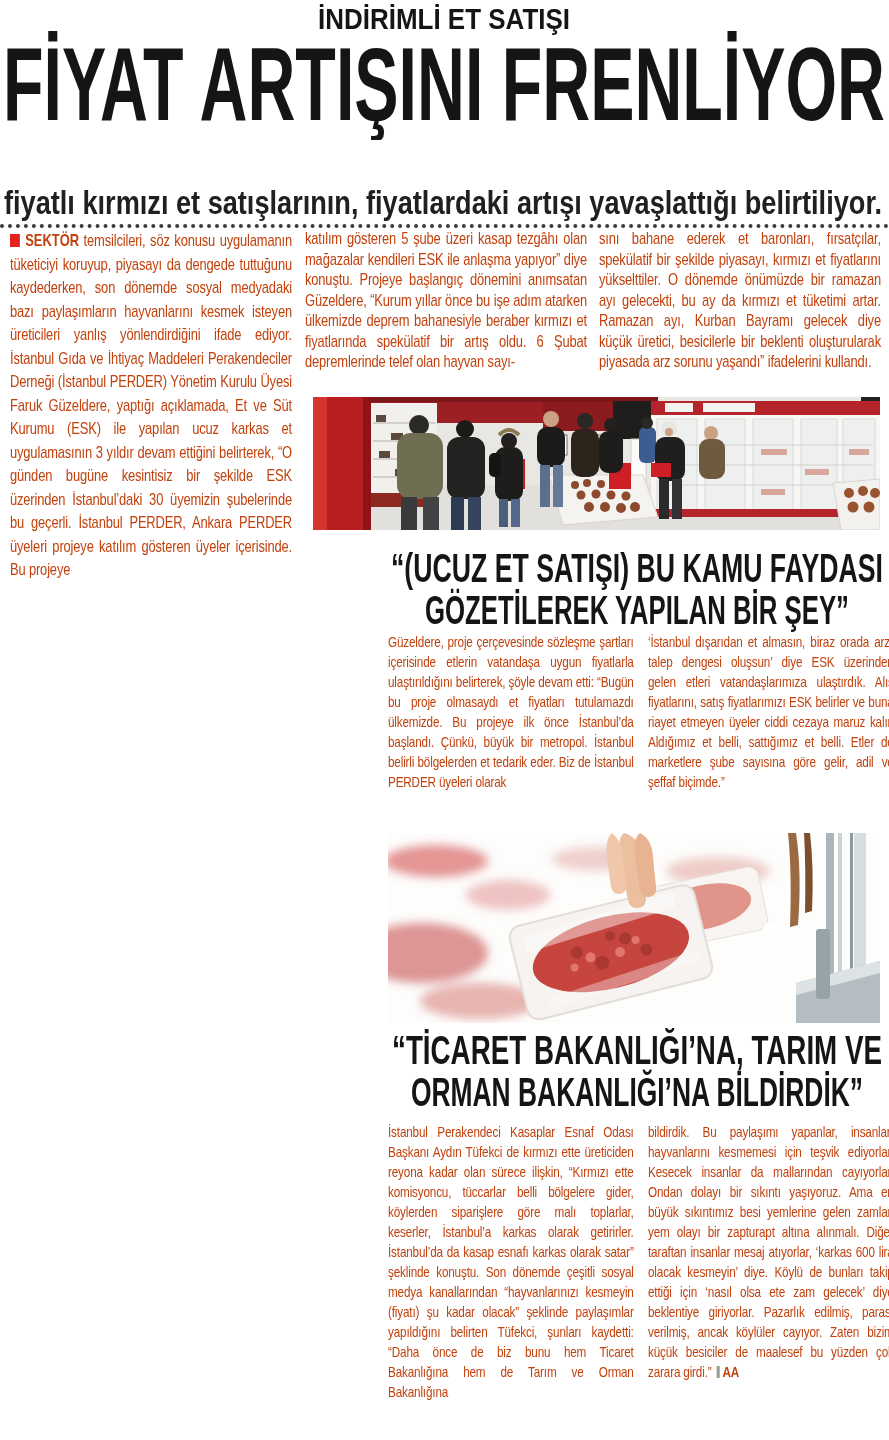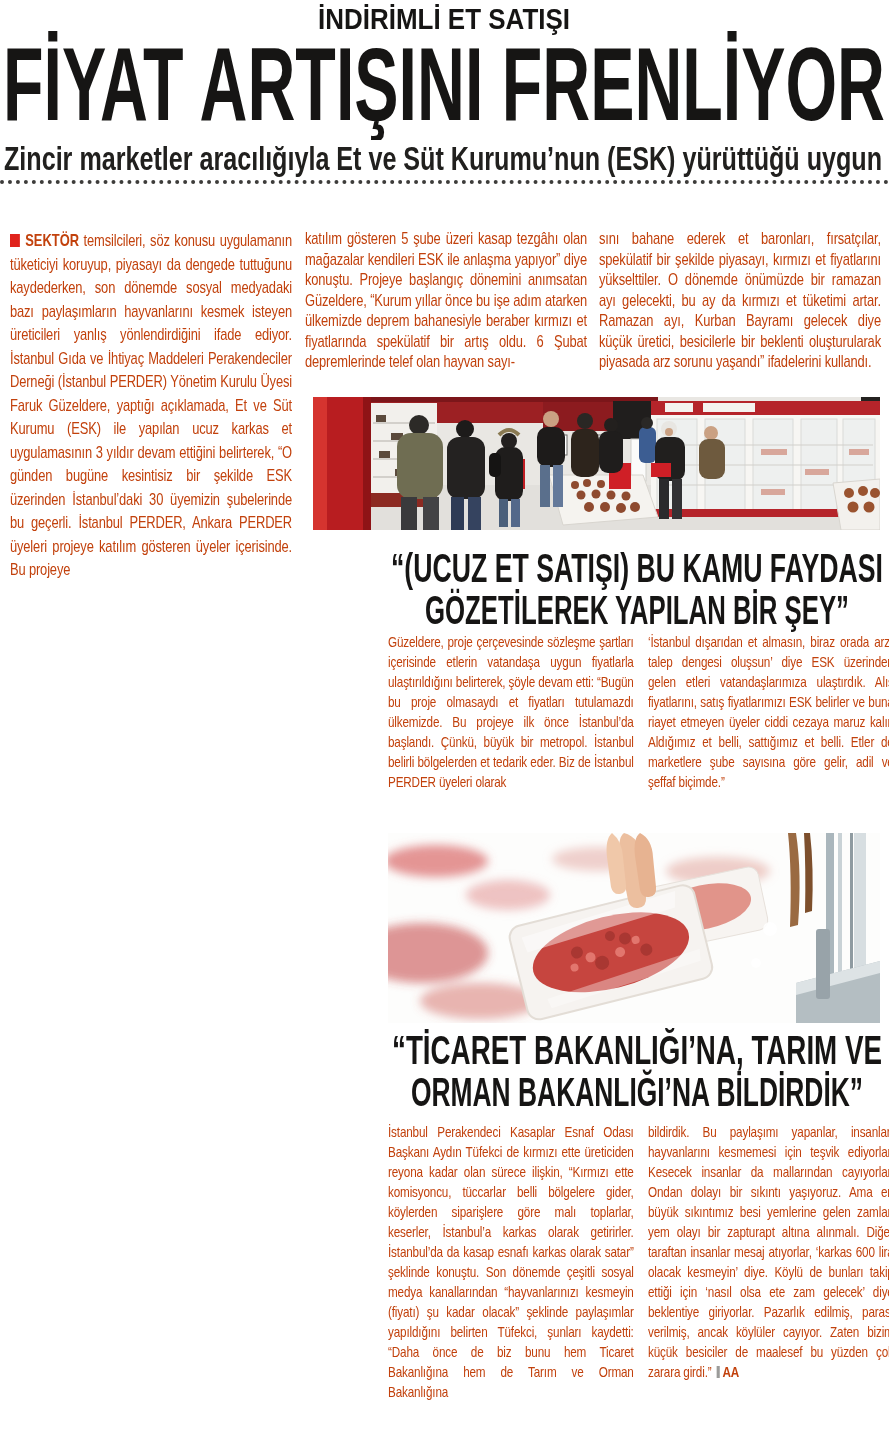--- a/index.html
+++ b/index.html
@@ -49,23 +49,23 @@
 <div class="page">
 
   <svg class="kicker-svg" width="889" height="34">
     <text x="444" y="27" text-anchor="middle" font-size="30" font-weight="bold" fill="#161514" textLength="252" lengthAdjust="spacingAndGlyphs">İNDİRİMLİ ET SATIŞI</text>
   </svg>
 
   <svg class="headline-svg" width="889" height="110">
     <text x="444" y="90" text-anchor="middle" font-size="104" font-weight="bold" fill="#161514" textLength="882" lengthAdjust="spacingAndGlyphs">FİYAT ARTIŞINI FRENLİYOR</text>
   </svg>
 
-  <div class="subline sub1">
+  <div class="subline sub2">
     <svg width="889" height="42">
-      <text x="4" y="32" font-size="33" font-weight="bold" fill="#21201e" textLength="878" lengthAdjust="spacingAndGlyphs">Zincir marketler aracılığıyla Et ve Süt Kurumu’nun (ESK) yürüttüğü uygun</text>
+      <text x="4" y="32" font-size="33" font-weight="bold" fill="#21201e" textLength="878" lengthAdjust="spacingAndGlyphs">fiyatlı kırmızı et satışlarının, fiyatlardaki artışı yavaşlattığı belirtiliyor.</text>
     </svg>
   </div>
 
   <div class="col lead-col c-lead1">
     <span class="bullet" style="background: rgb(224, 35, 28);"></span><b class="lead-in">SEKTÖR</b>
     <span>temsilcileri, söz konusu uygulamanın tüketiciyi koruyup, piyasayı da dengede tuttuğunu kaydederken, son dönemde sosyal medyadaki bazı paylaşımların hayvanlarını kesmek isteyen üreticileri yanlış yönlendirdiğini ifade ediyor. İstanbul Gıda ve İhtiyaç Maddeleri Perakendeciler Derneği (İstanbul PERDER) Yönetim Kurulu Üyesi Faruk Güzeldere, yaptığı açıklamada, Et ve Süt Kurumu (ESK) ile yapılan ucuz karkas et uygulamasının 3 yıldır devam ettiğini belirterek, “O günden bugüne kesintisiz bir şekilde ESK üzerinden İstanbul’daki 30 üyemizin şubelerinde bu geçerli. İstanbul PERDER, Ankara PERDER üyeleri projeye katılım gösteren üyeler içerisinde. Bu projeye</span>
   </div>
   <div class="col lead-col lead-col2 c-lead2">katılım gösteren 5 şube üzeri kasap tezgâhı olan mağazalar kendileri ESK ile anlaşma yapıyor” diye konuştu. Projeye başlangıç dönemini anımsatan Güzeldere, “Kurum yıllar önce bu işe adım atarken ülkemizde deprem bahanesiyle beraber kırmızı et fiyatlarında spekülatif bir artış oldu. 6 Şubat depremlerinde telef olan hayvan sayı-</div>
   <div class="col lead-col lead-col3 c-lead3">sını bahane ederek et baronları, fırsatçılar, spekülatif bir şekilde piyasayı, kırmızı et fiyatlarını yükselttiler. O dönemde önümüzde bir ramazan ayı gelecekti, bu ay da kırmızı et tüketimi artar. Ramazan ayı, Kurban Bayramı gelecek diye küçük üretici, besicilerle bir beklenti oluşturularak piyasada arz sorunu yaşandı” ifadelerini kullandı.</div>
 

